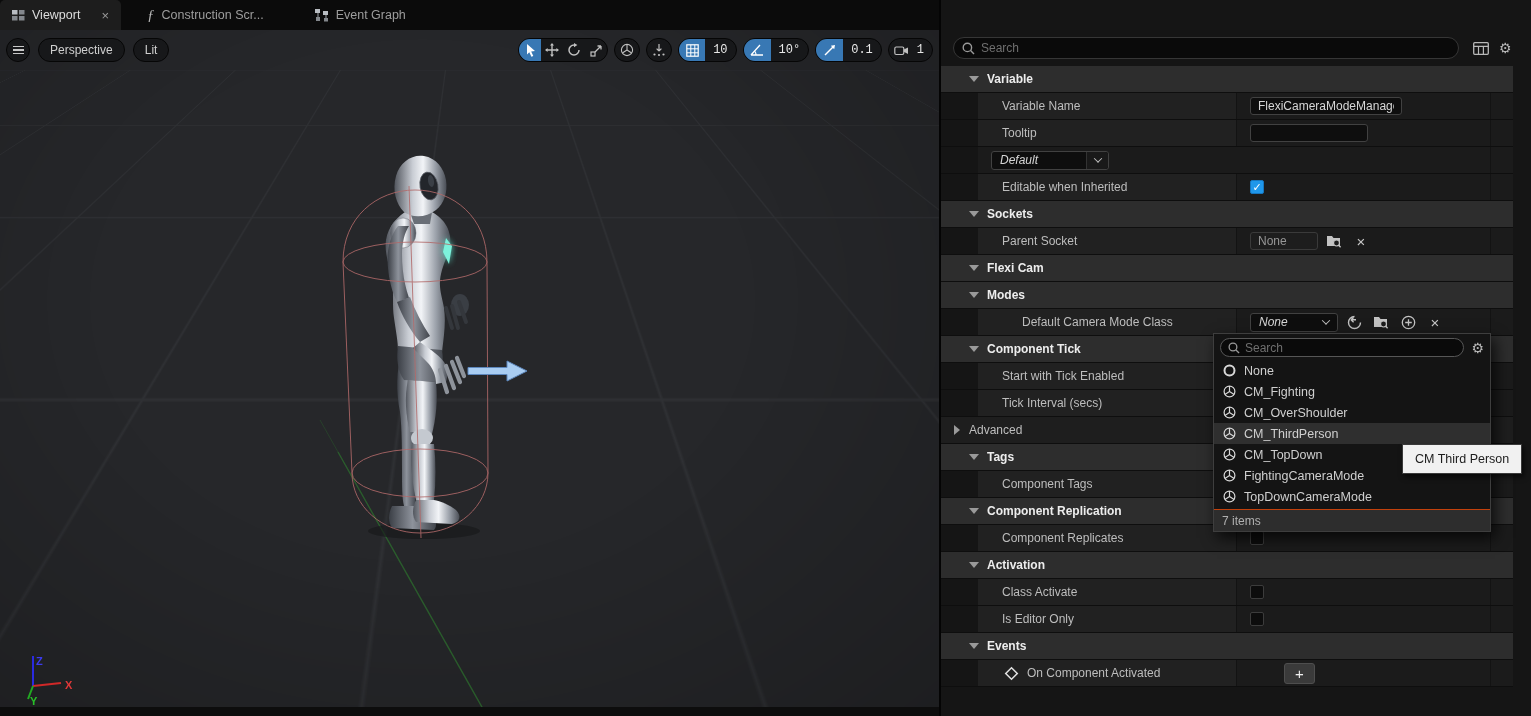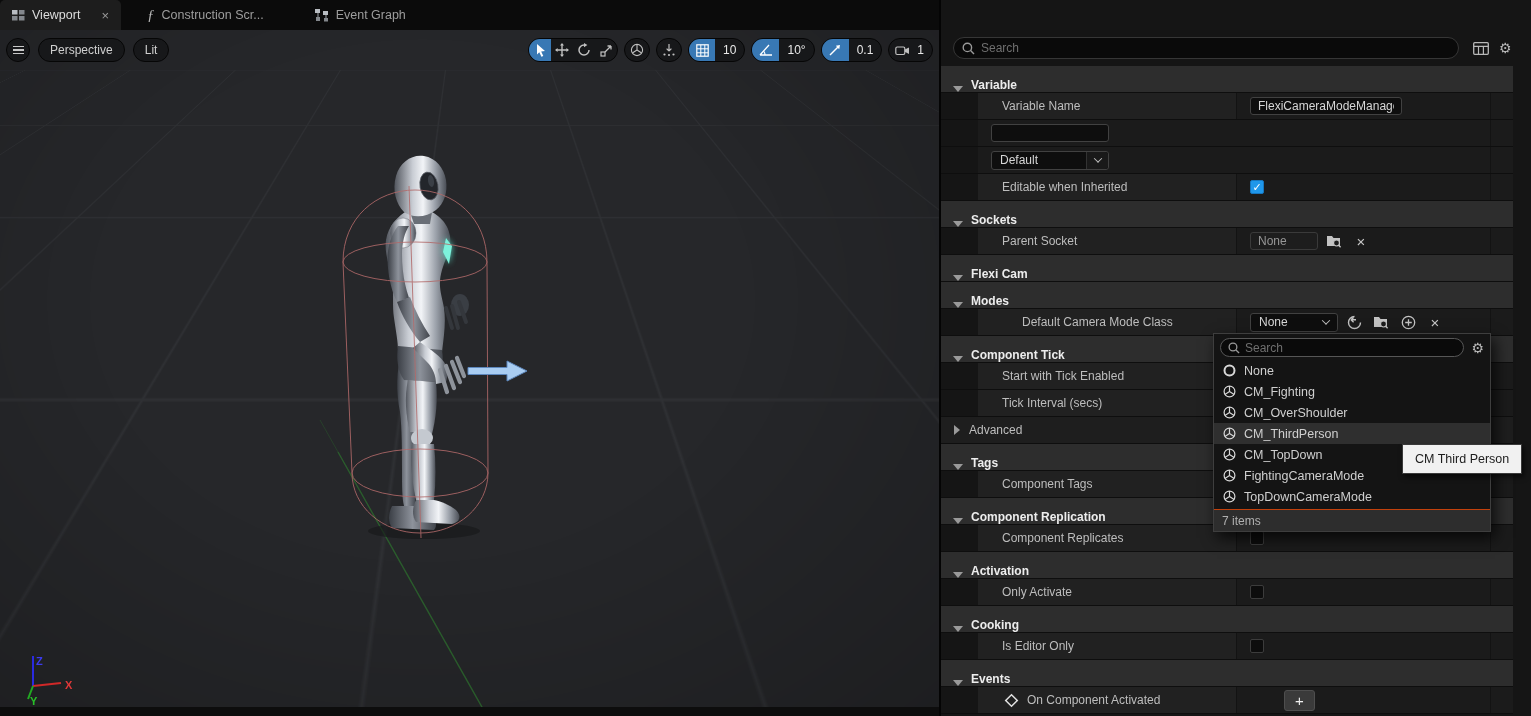--- a/index.html
+++ b/index.html
@@ -25,21 +25,21 @@
   .floor { position:absolute; left:-500px; top:40px; width:1950px; height:1500px;
     background-image:linear-gradient(#36383c 1px, transparent 1px),linear-gradient(90deg,#36383c 1px, transparent 1px);
     background-size:105px 105px; transform:perspective(480px) rotateX(65deg); transform-origin:50% 0; opacity:.5; }
   .vp-vignette { position:absolute; inset:0; background:radial-gradient(ellipse at 45% 40%, rgba(0,0,0,0) 45%, rgba(0,0,0,.22) 100%); }
   .vp-bottom { position:absolute; left:0; top:707px; width:941px; height:9px; background:#0d0d0d; }
   .scene { position:absolute; left:0; top:-30px; width:941px; height:716px; pointer-events:none; }
 
   
   .vtoolbar { position:absolute; left:0; top:6px; width:939px; height:28px; display:flex; align-items:center; z-index:6; }
   .vt-left { display:flex; align-items:center; gap:8px; margin-left:6px; }
-  .vt-right { display:flex; align-items:center; gap:6px; margin-left:auto; margin-right:6px; }
+  .vt-right { display:flex; align-items:center; gap:6px; margin-left:auto; margin-right:6px;font-family:Liberation Mono, monospace; }
   .pill { height:24px; background:#17181a; border:1px solid #060606; border-radius:12px;
     display:flex; align-items:center; justify-content:center; color:#cfcfcf; font-size:12px; padding:0 11px; }
   .pill.circle { width:24px; padding:0; }
   .ham { display:flex; flex-direction:column; gap:2px; }
   .ham div { width:11px; height:1.6px; background:#c8c8c8; }
   .tgroup { height:24px; background:#17181a; border:1px solid #060606; border-radius:12px; display:flex; align-items:stretch; overflow:hidden; }
   .tseg { display:flex; align-items:center; justify-content:center; width:22px; }
   .tseg.blue { background:#3878b4; }
   .tseg.txt { width:auto; padding:0 8px; color:#e8e8e8; font-size:12px; }
   .tbtn { width:26px; height:24px; background:#17181a; border:1px solid #060606; border-radius:12px; display:flex; align-items:center; justify-content:center; }
@@ -48,32 +48,32 @@
   .details { position:absolute; left:941px; top:0; width:590px; height:716px; background:#151515; }
   .divider { position:absolute; left:939px; top:0; width:2px; height:716px; background:#040404; }
   .searchrow { position:absolute; left:0; top:30px; width:590px; height:36px; background:#151515; display:flex; align-items:center; }
   .searchbox { position:relative; margin-left:12px; width:506px; height:22px; background:#0a0a0a; border:1px solid #363636; border-radius:11px; display:flex; align-items:center; }
   .searchbox input { background:transparent; border:none; outline:none; color:#c8c8c8; font-size:12px; width:100%; padding-left:6px; }
   .searchbox input::placeholder { color:#6f6f6f; }
   .hdr-icons { display:flex; align-items:center; gap:10px; margin-left:14px; }
 
   .rows { position:absolute; left:0; top:66px; width:572px; }
   .prow, .phead { height:27px; border-bottom:1px solid #0e0e0e; display:flex; align-items:stretch; font-size:12px;padding-left:37px; }
-  .phead { background:#2d2d2d; align-items:flex-end; padding-left:12px; gap:8px; color:#ededed; font-weight:bold; }
+  .phead { background:#2d2d2d; align-items:center; padding-left:28px; gap:8px; color:#ededed; font-weight:bold; }
   .prow .name { width:259px; background:#212121; border-right:1px solid #131313; display:flex; align-items:center; padding-left:24px; color:#bdbdbd; }
   .prow .name.indent2 { padding-left:44px; }
   .prow .val { flex:1; background:#1b1b1b; display:flex; align-items:center; padding-left:13px; border-right:1px solid #131313; }
   .prow .endc { width:22px; background:#1b1b1b; }
   .prow.advanced { background:#1e1e1e; align-items:center; padding-left:13px; gap:9px; color:#bdbdbd; }
   .tri-d { width:0; height:0; border-left:5px solid transparent; border-right:5px solid transparent; border-top:6px solid #9a9a9a; }
   .tri-r { width:0; height:0; border-top:5px solid transparent; border-bottom:5px solid transparent; border-left:6px solid #9a9a9a; }
 
   .tin { height:18px; background:#0e0e0e; border:1px solid #414141; border-radius:3px; color:#d6d6d6; font-size:12px; padding:0 7px; outline:none; }
   .tin.dim { background:#1d1d1d; border-color:#3a3a3a; color:#969696; }
-  .combo { height:19px; background:#0e0e0e; border:1px solid #414141; border-radius:3px; display:flex; align-items:center; color:#d6d6d6; font-size:12px; }
+  .combo { height:19px; background:#0e0e0e; border:1px solid #414141; border-radius:3px; display:flex; align-items:center; color:#d6d6d6; font-size:12px;font-style:italic; }
   .combo .lbl { padding:0 8px; }
   .combo .chevbox { margin-left:auto; width:22px; height:100%; display:flex; align-items:center; justify-content:center; border-left:1px solid #333; background:#191919; border-radius:0 3px 3px 0; }
   .chev { width:6px; height:6px; border-right:1.6px solid #c0c0c0; border-bottom:1.6px solid #c0c0c0; transform:rotate(45deg) translate(-1px,-1px); }
   .cb { width:14px; height:14px; background:#0d0d0d; border:1px solid #3c3c3c; border-radius:2px; display:flex; align-items:center; justify-content:center; }
   .cb.checked { background:#1f97ea; border-color:#1675bd; color:#fff; font-size:11px; font-weight:bold; }
   .ibtn { width:22px; height:20px; display:flex; align-items:center; justify-content:center; margin-left:5px; }
   .plusbtn { margin-left:34px; width:31px; height:21px; background:#3a3a3a; border:1px solid #4e4e4e; border-radius:3px; color:#f0f0f0; font-size:15px; display:flex; align-items:center; justify-content:center; }
   .ev-diamond { margin-right:8px; }
 
   
@@ -336,20 +336,21 @@
           <span>Variable</span>
         </div>
       <div class="prow">
         <div class="name">Variable Name</div>
         <div class="val">
             <input class="tin" style="width: 152px;" value="FlexiCameraModeManager">
           </div>
         <div class="endc"></div>
       </div>
       <div class="prow">
+        <div class="name">Tooltip</div>
         <div class="val">
             <input class="tin" style="width: 118px;">
           </div>
         <div class="endc"></div>
       </div>
       <div class="prow">
         <div class="val">
           <div class="combo" style="width:118px">
             <span class="lbl">Default</span>
             <span class="chevbox">
@@ -467,31 +468,27 @@
             <span class="cb"></span>
           </div>
         <div class="endc"></div>
       </div>
 
       <div class="phead">
           <span class="tri-d"></span>
           <span>Activation</span>
         </div>
       <div class="prow">
-        <div class="name">Only Activate</div>
+        <div class="name">Class Activate</div>
         <div class="val">
             <span class="cb"></span>
           </div>
         <div class="endc"></div>
       </div>
 
-      <div class="phead">
-          <span class="tri-d"></span>
-          <span>Cooking</span>
-        </div>
       <div class="prow">
         <div class="name">Is Editor Only</div>
         <div class="val">
             <span class="cb"></span>
           </div>
         <div class="endc"></div>
       </div>
 
       <div class="phead">
           <span class="tri-d"></span>

